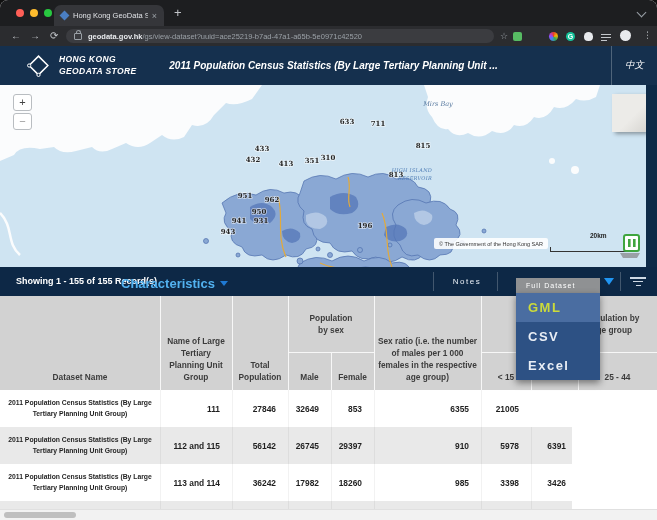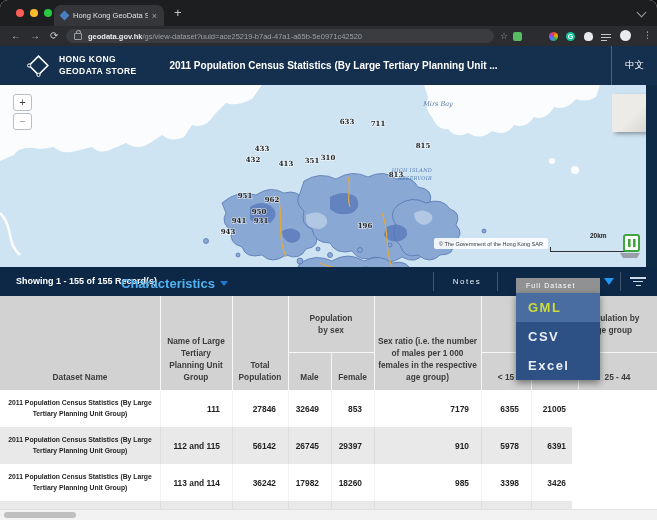--- a/index.html
+++ b/index.html
@@ -27,21 +27,21 @@
   .extxt{position:absolute;top:5px;font-size:8px;font-weight:bold;color:#e8eaed;margin-top:31px;}
   .pin{border-radius:50%;background:conic-gradient(#e5412f,#f4b400,#34a853,#4285f4,#a142f4,#e5412f);}
   .gram{border-radius:50%;background:#15c39a;color:#fff;font-size:7px;font-weight:bold;text-align:center;line-height:9px;font-style:normal;}
   .pawic{border-radius:50% 50% 45% 45%;background:#e8eaed;}
   .rlist{position:absolute;top:8px;width:10px;}
   .rlist div{height:1.2px;background:#c4c7cb;margin-bottom:1.6px;}
   .avatar{position:absolute;top:4px;width:11px;height:11px;border-radius:50%;background:#e8eaed;}
   .dots{position:absolute;top:4px;color:#c4c7cb;font-size:9px;letter-spacing:0;}
 
   
-  .siteheader{position:absolute;top:46px;left:0;width:657px;height:39px;background:#15304e;}
+  .siteheader{position:absolute;top:46px;left:0;width:657px;height:39px;background:#15304e;font-style:italic;}
   .logo{position:absolute;left:26px;top:7px;display:flex;align-items:center;}
   .logo-text{margin-left:8px;color:#fff;font-weight:bold;font-size:8.5px;line-height:1.35;letter-spacing:.4px;}
   .sh-title{position:absolute;left:120px;right:110px;top:0;height:39px;display:flex;align-items:center;justify-content:center;color:#fff;font-weight:bold;font-size:10px;text-align:center;}
   .lang{position:absolute;right:0;top:0;width:46px;height:39px;border-left:1px solid rgba(255,255,255,.25);color:#fff;font-size:9.5px;display:flex;align-items:center;justify-content:center;box-sizing:border-box;}
 
   
   .map{position:absolute;top:85px;left:0;width:657px;height:182px;background:#cfe4f2;overflow:hidden;}
   .zoombtn{position:absolute;left:13px;width:19px;height:17px;background:#fff;border:1px solid #b9bdc1;border-radius:3px;box-sizing:border-box;text-align:center;font-size:11px;line-height:14px;color:#444;}
   .inset{position:absolute;left:612px;top:9px;width:34px;height:38px;background:linear-gradient(135deg,#ecebe8 60%,#d8d6d2);box-shadow:3px 2px 4px rgba(0,0,0,.35);}
   .attrib{position:absolute;left:434px;top:153px;height:11px;background:rgba(255,255,255,.88);border-radius:2px;font-size:5.5px;color:#333;padding:0 5px;display:flex;align-items:center;}
@@ -274,21 +274,20 @@
     <div class="hline" style="left:481px;width:176px;top:56px"></div>
   </div>
 
   <div class="tbody" id="tbody">
       <div class="trow odd">
         <div class="cell-name">2011 Population Census Statistics (By Large Tertiary Planning Unit Group)</div>
         <div class="cell-val">111</div>
         <div class="cell-val">27846</div>
         <div class="cell-val">32649</div>
         <div class="cell-val">853</div>
-        <div class="cell-val">7179</div>
         <div class="cell-val">6355</div>
         <div class="cell-val">21005</div>
       </div>
       <div class="trow even">
         <div class="cell-name">2011 Population Census Statistics (By Large Tertiary Planning Unit Group)</div>
         <div class="cell-val">112 and 115</div>
         <div class="cell-val">56142</div>
         <div class="cell-val">26745</div>
         <div class="cell-val">29397</div>
         <div class="cell-val">910</div>

